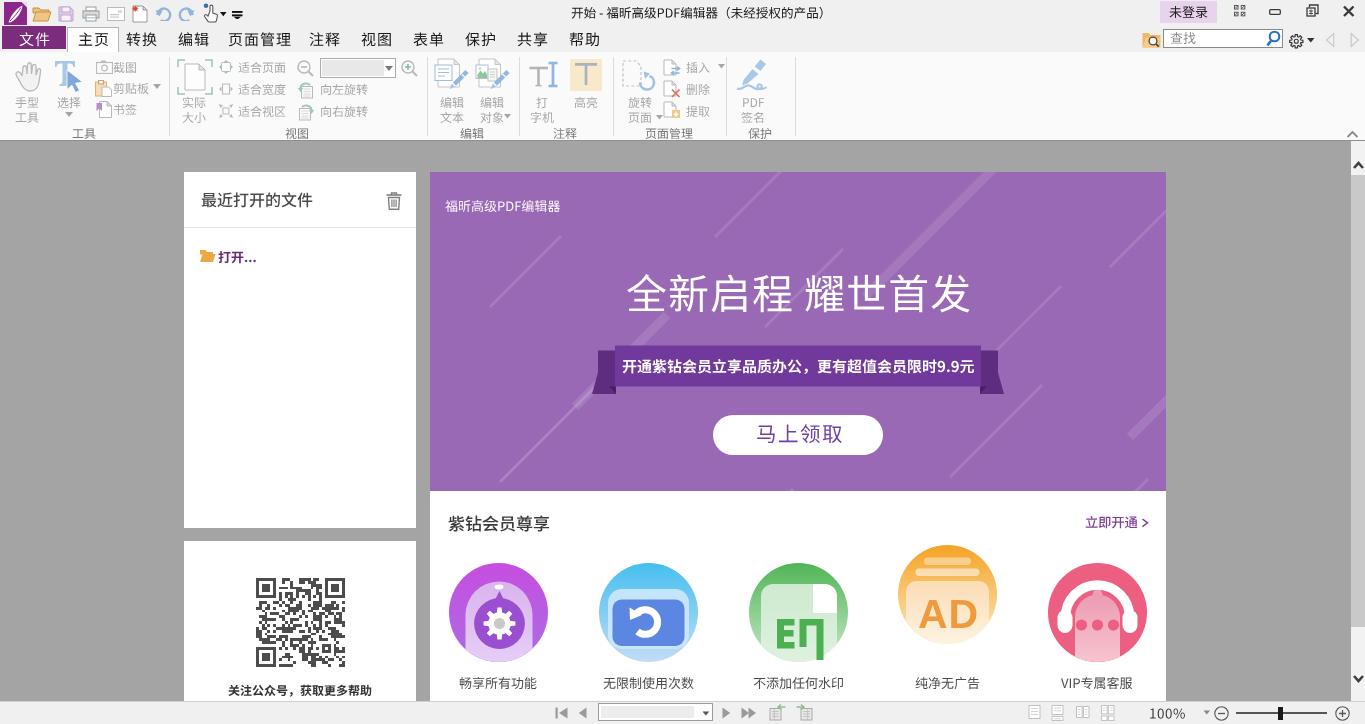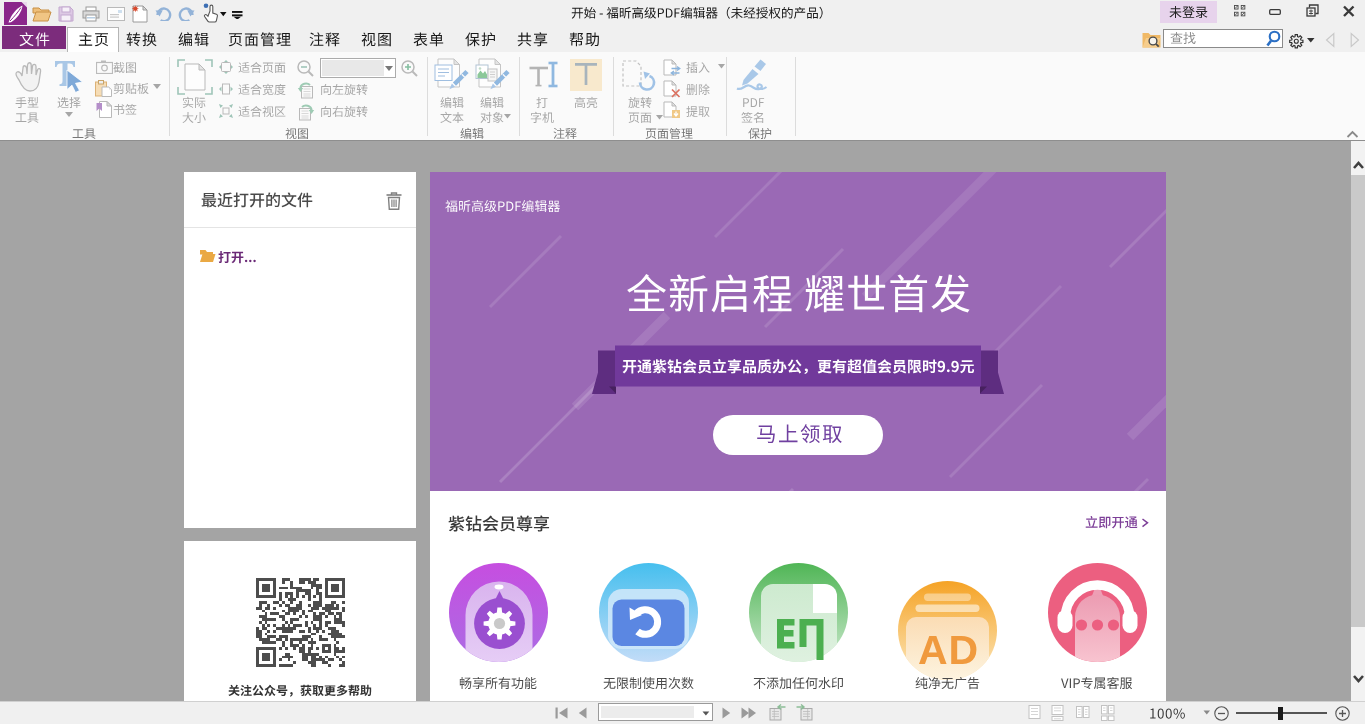--- a/index.html
+++ b/index.html
@@ -952,21 +952,21 @@
 <circle cx="49.5" cy="49.5" r="49.5" fill="url(#g3)"></circle>
 <g clip-path="url(#c3)">
 <path d="M12 33 a12 12 0 0 1 12 -12 H64 V50 H88 V100 H12 Z" fill="url(#g3b)"></path>
 <path d="M64 21 H76 a12 12 0 0 1 12 12 V50 H64 Z" fill="#fff"></path>
 </g>
 <g fill="#4caf50">
 <path d="M28 56 h17.5 v6.5 H35 v4.5 h9.5 v6.5 H35 v5.5 h10.5 v6.5 H28 Z"></path>
 <path d="M50.5 56 H74.5 V97 H67.5 V62.5 H57.5 V84 H50.5 Z"></path>
 </g>
 </svg></div>
-<div style="position:absolute;left:898.0px;top:581px;line-height:0"><svg width="99" height="99">
+<div style="position:absolute;left:898.0px;top:545px;line-height:0"><svg width="99" height="99">
 <defs>
         <linearGradient id="g4" x1="0" y1="0" x2="0" y2="1">
 <stop offset="0" stop-color="#f5a326"></stop>
           <stop offset="1" stop-color="#fce9c0"></stop>
         </linearGradient>
 <linearGradient id="g4b" x1="0" y1="0" x2="0" y2="1">
 <stop offset="0" stop-color="#fbdcb4"></stop>
           <stop offset="1" stop-color="#fdf4e0"></stop>
         </linearGradient>
 <clipPath id="c4">

